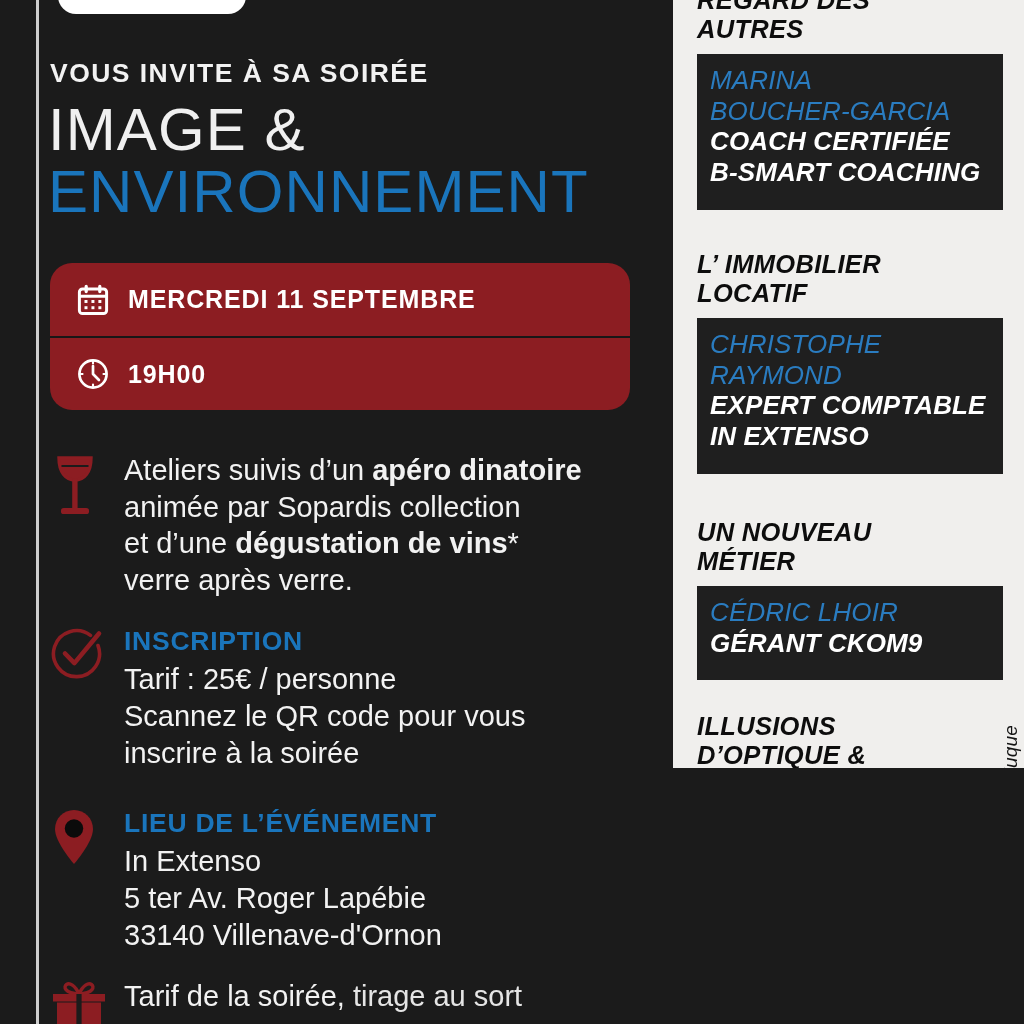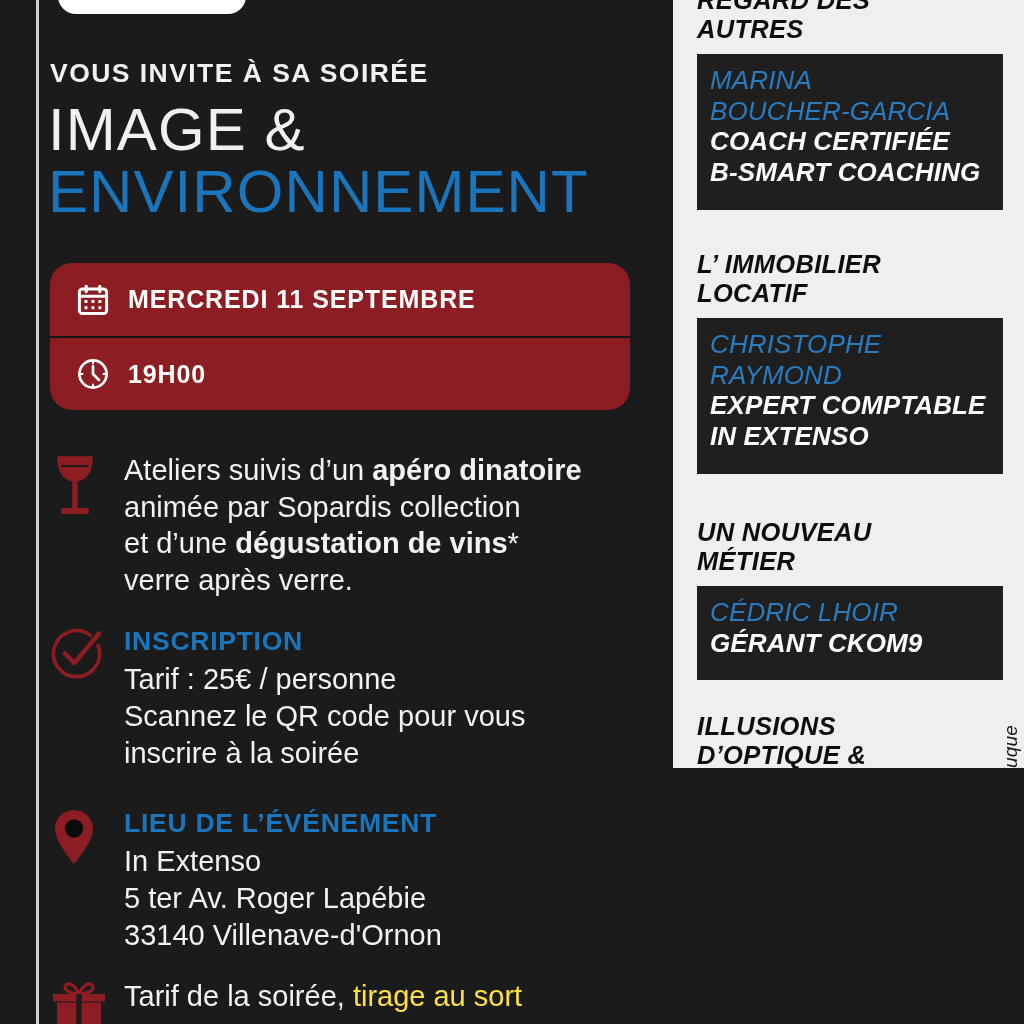--- a/index.html
+++ b/index.html
@@ -62,21 +62,21 @@
   .block-icon{ flex:0 0 74px; width:74px; }
   .block-body{ flex:1; }
   .body-line{
     font-size:29px; color:#f2f2f2; line-height:1.265; white-space:nowrap;
   }
   .body-line b{ font-weight:bold; }
   .block-head{
     font-size:26.5px; font-weight:bold; color:#1a75bc;
     letter-spacing:0.028em; line-height:1.15; margin-bottom:5px;
   }
-  .accent-blue{ color:#fde047;text-align:center; }
+  .accent-blue{ color:#e5e5e5;text-align:center; }
 
   #block-wine{ left:50px; top:452px; width:620px; }
   #block-inscription{ left:50px; top:626px; width:620px; }
   #block-lieu{ left:50px; top:808px; width:620px; }
   #block-gift{ left:50px; top:978px; width:620px; }
 
   
   #right-panel{
     position:absolute; left:673px; top:0; width:351px; height:768px;
     background:#f0efed; overflow:hidden;font-style:italic;

